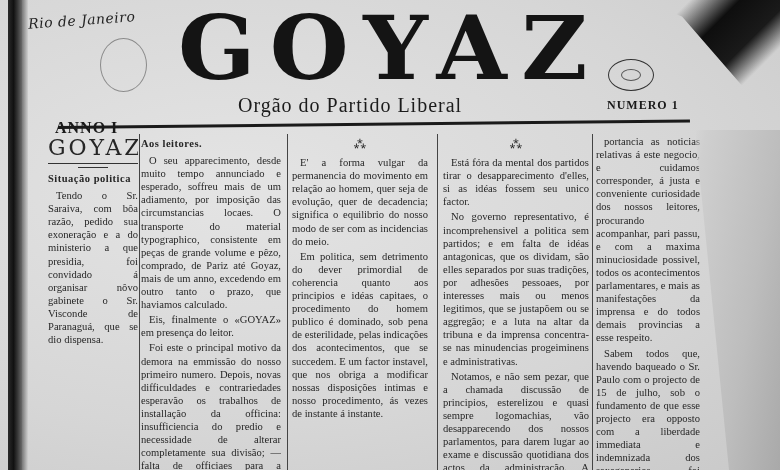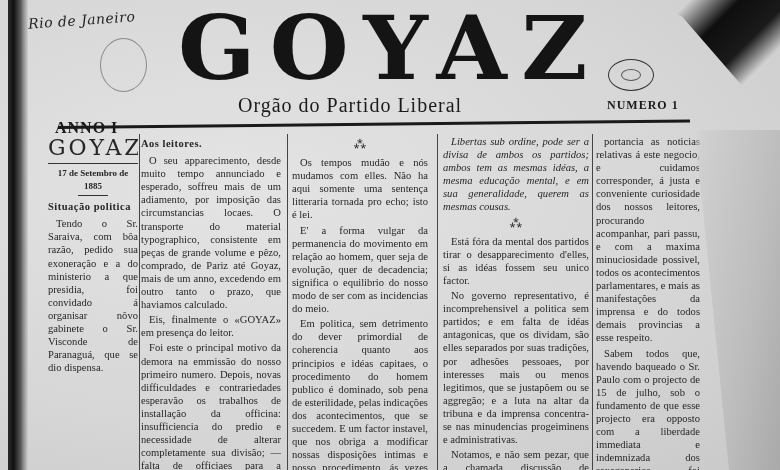--- a/index.html
+++ b/index.html
@@ -97,48 +97,45 @@
   <div class="seal">
       <div class="seal-inner"></div>
     </div>
   <div class="numero">NUMERO 1</div>
   <div class="rule-main"></div>
   <div class="corner-shadow"></div>
 
   <div class="col col1">
     <div class="col1-title">GOYAZ</div>
     <div class="col1-rule"></div>
-    <div class="col1-date">17 de Setembro de 1885</div>
     <div class="short-rule"></div>
     <div class="heading">Situação politica</div>
     <p>Tendo o Sr. Saraiva, com bôa razão, pedido sua exoneração e a do ministerio a que presidia, foi convidado á organisar nôvo gabinete o Sr. Visconde de Paranaguá, que se dio dispensa.</p>
 
   </div>
   <div class="col-divider" style="left:139px"></div>
 
   <div class="col col2">
     <div class="heading">Aos leitores.</div>
     <p>O seu apparecimento, desde muito tempo annunciado e esperado, soffreu mais de um adiamento, por imposição das circumstancias locaes. O transporte do material typographico, consistente em peças de grande volume e pêzo, comprado, de Pariz até Goyaz, mais de um anno, excedendo em outro tanto o prazo, que haviamos calculado.</p>
     <p>Eis, finalmente o «GOYAZ» em presença do leitor.</p>
     <p>Foi este o principal motivo da demora na emmissão do nosso primeiro numero. Depois, novas difficuldades e contrariedades esperavão os trabalhos de installação da officina: insufficiencia do predio e necessidade de alterar completamente sua divisão; — falta de officiaes para a construcção de peças de madeira indispensaveis ao serviço typographico (caixas, estantes, mezas, frentes, bancas etc.), o que nos hoje ainda não podemos obter nas proporções, que a officina exige.</p>
 
   </div>
   <div class="col-divider" style="left:287px"></div>
 
   <div class="col col3">
     <div class="asterism">⁂</div>
-    <p>Os tempos mudão e nós mudamos com elles. Não ha aqui somente uma sentença litteraria tornada pro echo; isto é lei.</p>
     <p>E' a forma vulgar da permanencia do movimento em relação ao homem, quer seja de evolução, quer de decadencia; significa o equilibrio do nosso modo de ser com as incidencias do meio.</p>
     <p>Em politica, sem detrimento do dever primordial de coherencia quanto aos principios e idéas capitaes, o procedimento do homem publico é dominado, sob pena de esterilidade, pelas indicações dos acontecimentos, que se succedem. E um factor instavel, que nos obriga a modificar nossas disposições intimas e nosso procedimento, ás vezes de instante á instante.</p>
 
   </div>
   <div class="col-divider" style="left:437px"></div>
 
   <div class="col col4">
-    <p class="italic">Libertas sub ordine, pode ser a divisa de ambos os partidos; ambos tem as mesmas idéas, a mesma educação mental, e em sua generalidade, querem as mesmas cousas.</p>
     <div class="asterism">⁂</div>
     <p>Está fóra da mental dos partidos tirar o desapparecimento d'elles, si as idéas fossem seu unico factor.</p>
     <p>No governo representativo, é incomprehensivel a politica sem partidos; e em falta de idéas antagonicas, que os dividam, são elles separados por suas tradições, por adhesões pessoaes, por interesses mais ou menos legitimos, que se justapõem ou se aggregão; e a luta na altar da tribuna e da imprensa concentra-se nas minudencias progeiminens e administrativas.</p>
     <p>Notamos, e não sem pezar, que a chamada discussão de principios, esterelizou e quasi sempre logomachias, vão desapparecendo dos nossos parlamentos, para darem lugar ao exame e discussão quotidiana dos actos da administração. A opposição entra em seu papel praticamente util: o de fiscal, conselheiro do governo. Em taes condições, o partido, que governa, e o do, que fiscaliza, não são dous inimigos a defrontarem-se odientamente, na apaixonada porfia de aniquilaremse; são dous troços de um</p>
   </div>
   <div class="col-divider" style="left:592px"></div>
 
   <div class="col col5">
     <p>portancia as noticias relativas á este negocio, e cuidamos corresponder, á justa e conveniente curiosidade dos nossos leitores, procurando acompanhar, pari passu, e com a maxima minuciosidade possivel, todos os acontecimentos parlamentares, e mais as manifestações da imprensa e do todos demais provincias a esse respeito.</p>
     <p>Sabem todos que, havendo baqueado o Sr. Paulo com o projecto de 15 de julho, sob o fundamento de que esse projecto era opposto com a liberdade immediata e indemnizada dos sexagenarios, foi chamado ao governo o Senr. Saraiva, cujo projecto de lei, que, ao por dos excrepos dos historiadores, vai singrando velas ao porto desejado, isto é, a transformação em lei do paiz.</p>

